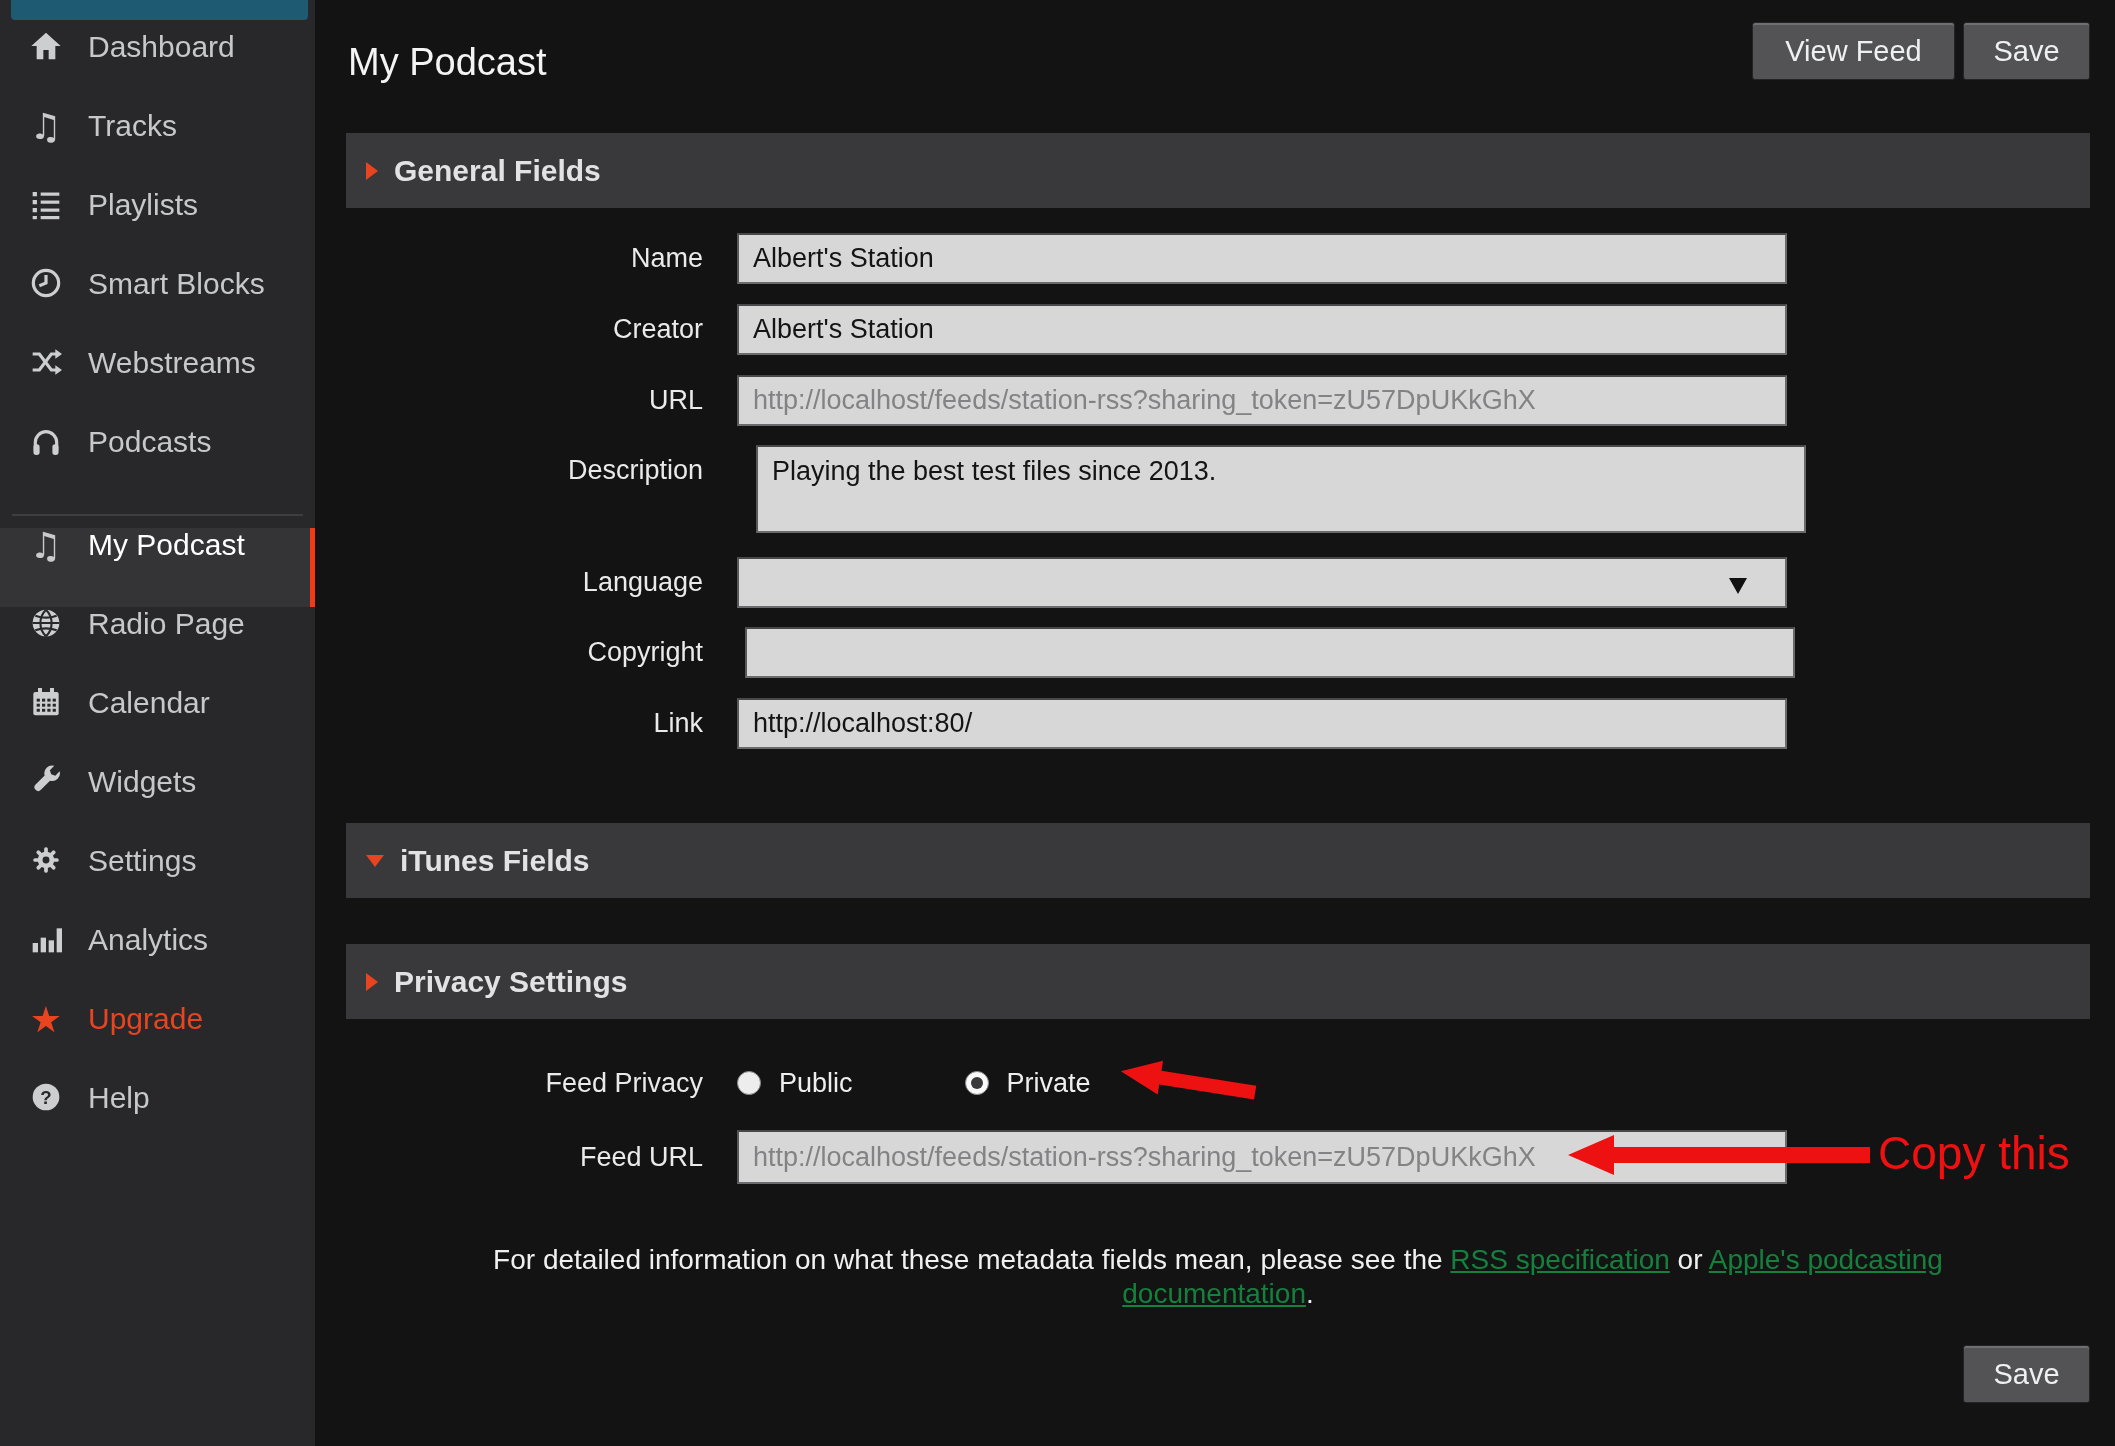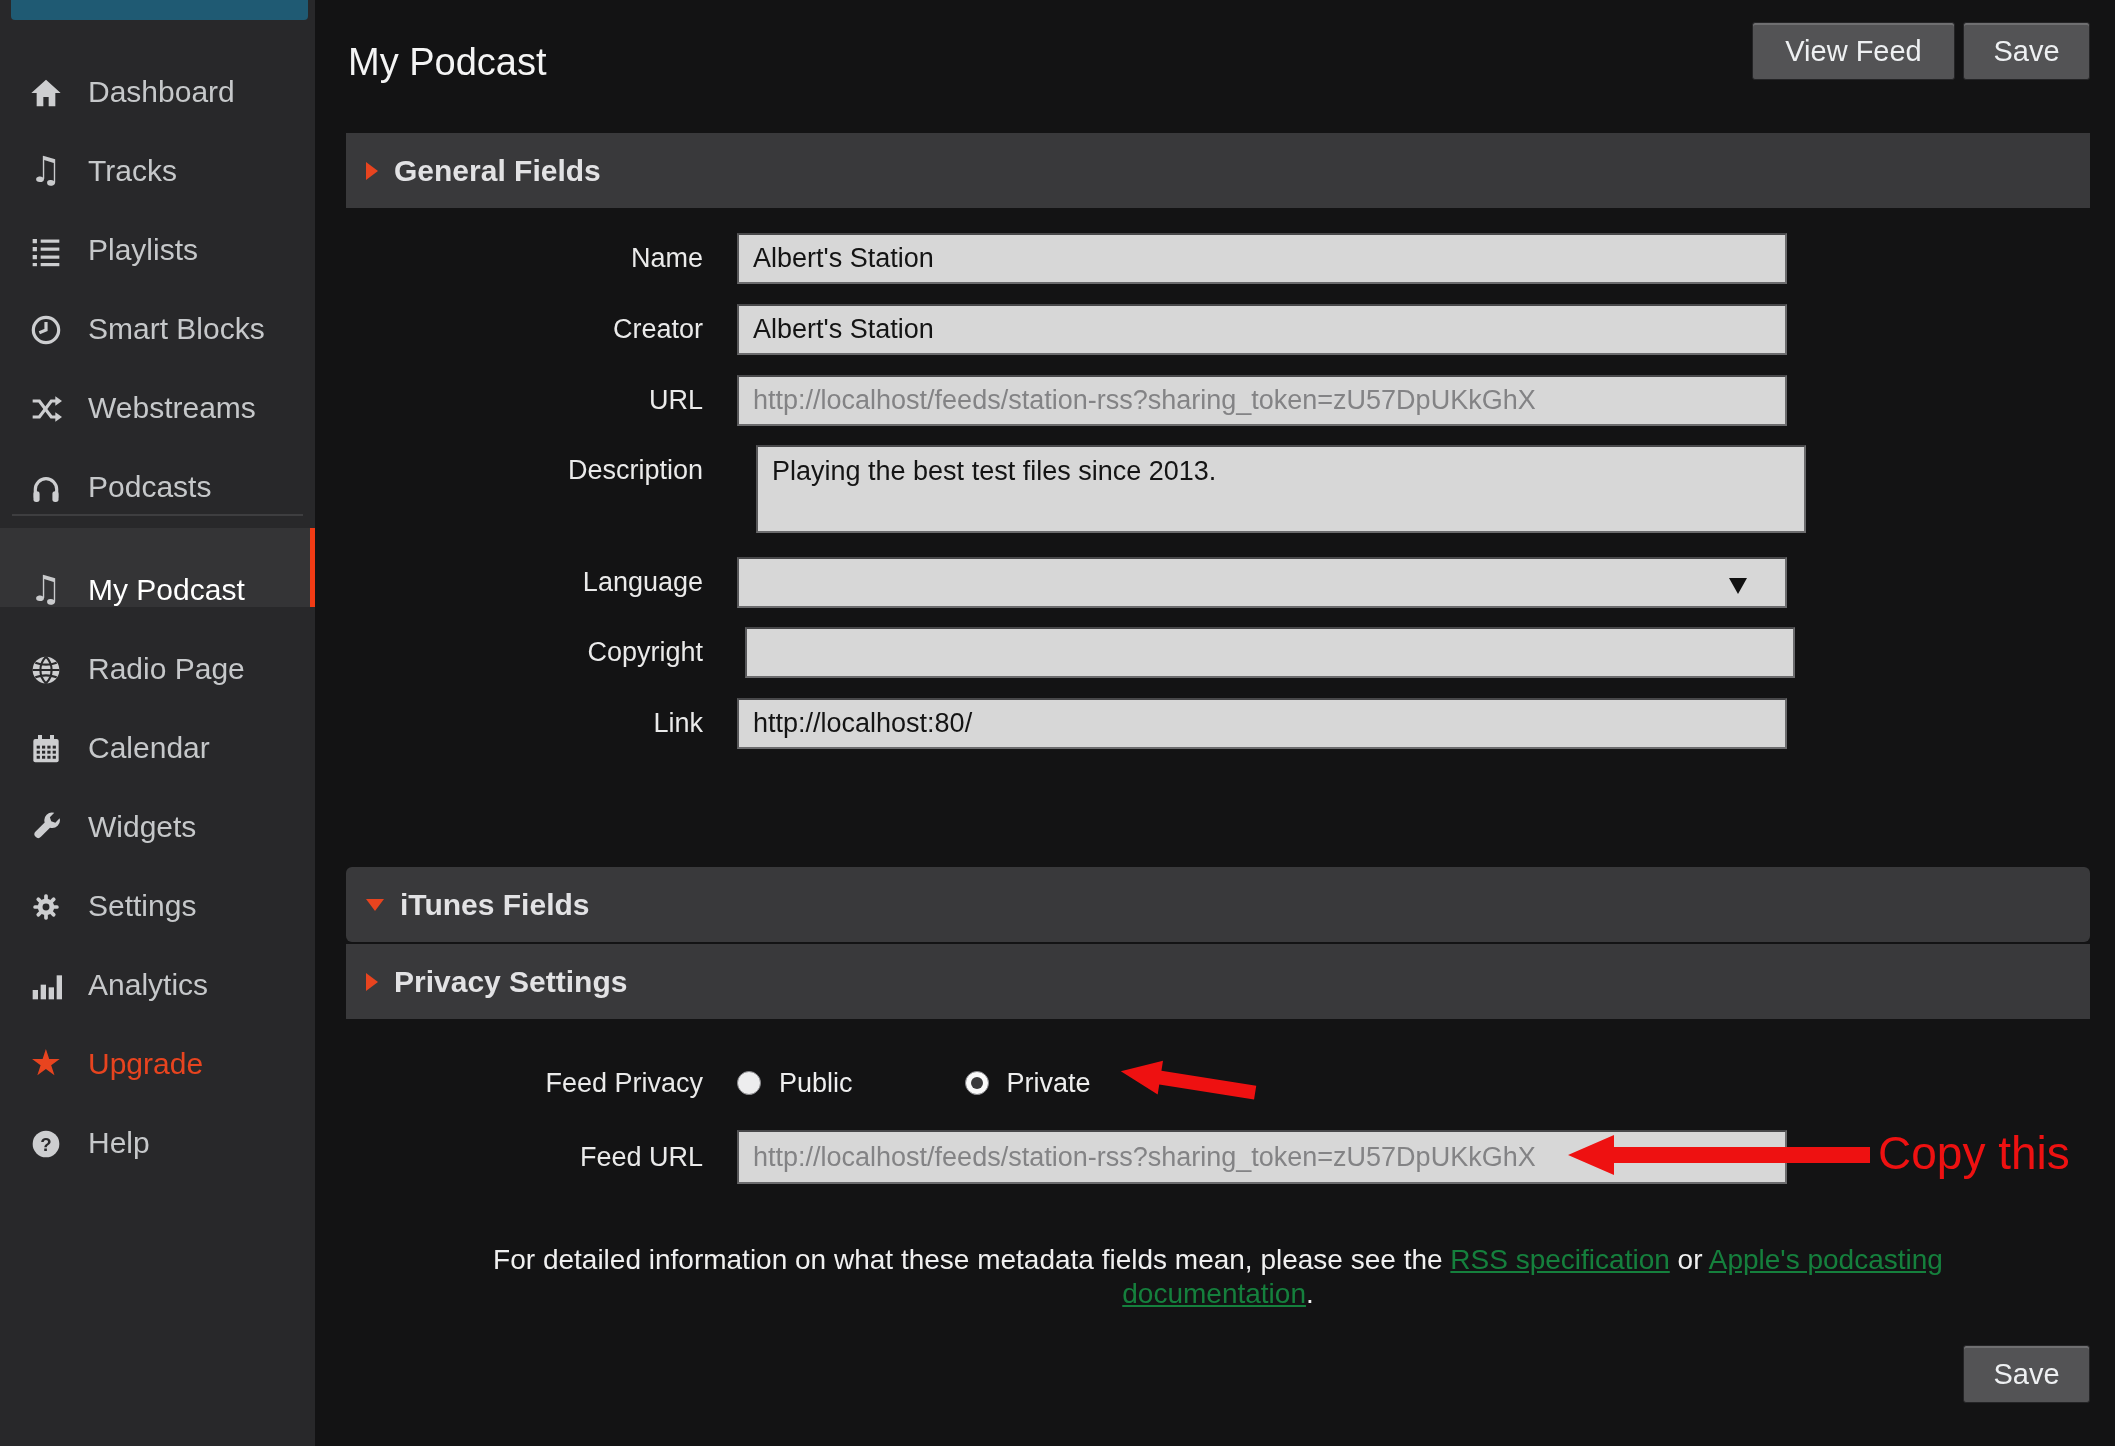--- a/index.html
+++ b/index.html
@@ -18,21 +18,21 @@
     background:#28282a;
   }
   .teal-bar {
     position:absolute; left:11px; top:-6px; width:297px; height:26px;
     background:#1f5a73; border-radius:4px;
   }
   .nav { position:absolute; left:0; width:315px; }
   #nav-primary { top:30px; }
   #nav-secondary { top:528px; }
   .nav-item {
-    height:79px; display:flex; align-items:flex-end; cursor:pointer;
+    height:79px; display:flex; align-items:flex-start; cursor:pointer;
     color:#c6c8ca;
   }
   .nav-icon {
     width:44px; margin-left:24px; display:flex; justify-content:center; align-items:center;
     flex:none;
   }
   .nav-icon svg { display:block; }
   .glyph-icon { font-family:"DejaVu Sans",sans-serif; font-size:36px; line-height:36px; color:#c9cacc; }
   .nav-label { margin-left:20px; font-size:30px; white-space:nowrap; }
   .nav-item.selected { background:#343436; border-right:5px solid #f23b15; }
@@ -65,21 +65,21 @@
   .section-bar {
     position:absolute; left:346px; width:1744px; height:75px;
     background:#39393b; display:flex; align-items:center;
     padding-left:20px; cursor:pointer;
   }
   .section-title { font-size:30px; font-weight:bold; color:#e2e2e4; }
   .tri { display:inline-block; width:0; height:0; margin-right:16px; }
   .tri-right { border-left:12px solid #e8441f; border-top:9px solid transparent; border-bottom:9px solid transparent; }
   .tri-down  { border-top:12px solid #e8441f; border-left:9px solid transparent; border-right:9px solid transparent; }
   #section-general { top:133px; }
-  #section-itunes  { top:867px;border-radius:6px; }
+  #section-itunes  { top:823px; }
   #section-privacy { top:944px; }
 
   
   .row { position:absolute; left:346px; display:flex; }
   .row .flabel {
     width:357px; text-align:right; color:#eaeaea; font-size:27px;
     line-height:51px; flex:none;
   }
   .ctl { margin-left:34px; width:1050px; }
   input.tbox, textarea.tbox, .selwrap {

